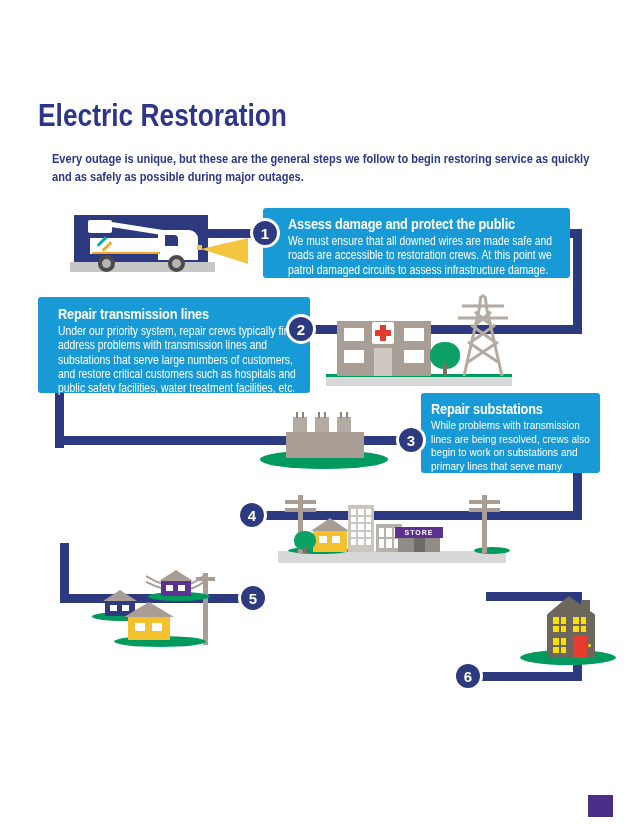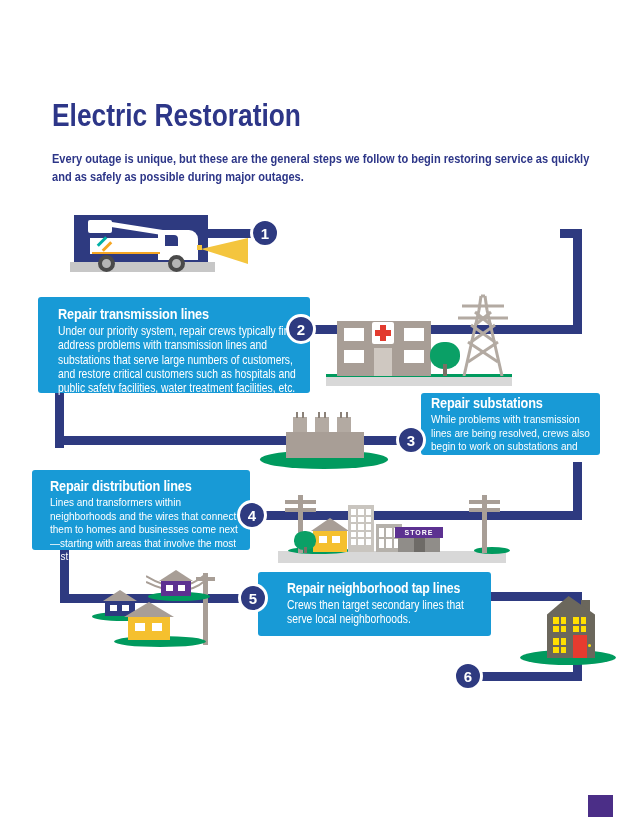--- a/index.html
+++ b/index.html
@@ -4,21 +4,21 @@
 <style>
   html,body{margin:0;padding:0;background:#ffffff;}
   #page{position:relative;width:637px;height:824px;background:#fff;overflow:hidden;
         font-family:"Liberation Sans",sans-serif;}
   .abs{position:absolute;}
   .cond{transform:scaleX(0.85);transform-origin:0 0;display:block;}
 
   
   #logo{left:52px;top:56px;font-size:29px;color:#272d68;letter-spacing:-0.5px;}
   #logo .g{font-weight:700;}
-  #title{left:52px;top:98px;font-size:31px;font-weight:700;color:#2d3688;}
+  #title{left:38px;top:98px;font-size:31px;font-weight:700;color:#2d3688;}
   #intro{left:52px;top:150px;font-size:13px;font-weight:700;color:#2d3688;line-height:1.4;white-space:nowrap;}
 
   
   .seg{position:absolute;background:#2e3a80;z-index:1;}
 
   
   .box{position:absolute;background:#189ad6;border-radius:3px;z-index:3;color:#fff;}
   .box-title{font-weight:700;font-size:15px;letter-spacing:-0.2px;margin:0 0 2px 0;white-space:nowrap;}
   .box-body{font-size:12.2px;line-height:1.17;}
   .btx{transform:scaleX(0.85);transform-origin:0 0;}
@@ -210,44 +210,38 @@
     <div class="abs ell" style="left:2px;top:56px;width:96px;height:15px;background:#009a5e;"></div>
     <div class="abs" style="left:63px;top:6px;width:9px;height:18px;background:#6b675c;"></div>
     <div class="abs" style="left:29px;top:2px;width:48px;height:62px;background:#6b675c;clip-path:polygon(0 30%,45% 0,100% 30%,100% 100%,0 100%);"></div>
     <div class="ywin" style="left:35px;top:23px;width:13px;height:15px;"></div>
     <div class="ywin" style="left:55px;top:23px;width:13px;height:15px;"></div>
     <div class="ywin" style="left:35px;top:44px;width:13px;height:15px;"></div>
     <div class="abs" style="left:55px;top:41px;width:14px;height:23px;background:#e73b2f;"></div>
     <div class="abs" style="left:70px;top:50px;width:3px;height:3px;background:#ffdf00;border-radius:50%;"></div>
   </div>
 
+  <div class="box" style="left:263px;top:208px;width:307px;height:70px;padding:7px 8px 0 25px;box-sizing:border-box;">
+    <div class="btx" style="width:322px;">
+      <div class="box-title">Assess damage and protect the public</div>
+      <div class="box-body">We must ensure that all downed wires are made safe and roads are accessible to restoration crews. At this point we patrol damaged circuits to assess infrastructure damage.</div>
+    </div>
+  </div>
   <div class="box" style="left:38px;top:297px;width:272px;height:96px;padding:8px 8px 0 20px;box-sizing:border-box;">
     <div class="btx" style="width:287px;">
       <div class="box-title">Repair transmission lines</div>
       <div class="box-body">Under our priority system, repair crews typically first address problems with transmission lines and substations that serve large numbers of customers, and restore critical customers such as hospitals and public safety facilities, water treatment facilities, etc.</div>
     </div>
   </div>
-  <div class="box" style="left:421px;top:393px;width:179px;height:62px;padding:1px 6px 0 10px;box-sizing:border-box;">
+  <div class="box" style="left:421px;top:393px;width:179px;height:80px;padding:7px 6px 0 10px;box-sizing:border-box;">
     <div class="btx" style="width:192px;">
       <div class="box-title">Repair substations</div>
       <div class="box-body" style="font-size:11.8px;line-height:1.15;">While problems with transmission lines are being resolved, crews also begin to work on substations and primary lines that serve many customers.</div>
     </div>
   </div>
-  <div class="box" style="left:32px;top:470px;width:218px;height:80px;padding:7px 6px 0 18px;box-sizing:border-box;">
-    <div class="btx" style="width:228px;">
-      <div class="box-title">Repair distribution lines</div>
-      <div class="box-body" style="font-size:11.8px;line-height:1.15;">Lines and transformers within neighborhoods and the wires that connect them to homes and businesses come next—starting with areas that involve the most customers.</div>
-    </div>
-  </div>
-  <div class="box" style="left:258px;top:572px;width:233px;height:64px;padding:8px 6px 0 29px;box-sizing:border-box;">
-    <div class="btx" style="width:233px;">
-      <div class="box-title" style="font-size:14.5px;">Repair neighborhood tap lines</div>
-      <div class="box-body">Crews then target secondary lines that serve local neighborhoods.</div>
-    </div>
-  </div>
 
   <div class="circle" style="left:250px;top:218px;">
       <span>1</span>
     </div>
   <div class="circle" style="left:286px;top:314px;">
       <span>2</span>
     </div>
   <div class="circle" style="left:396px;top:425px;">
       <span>3</span>
     </div>

